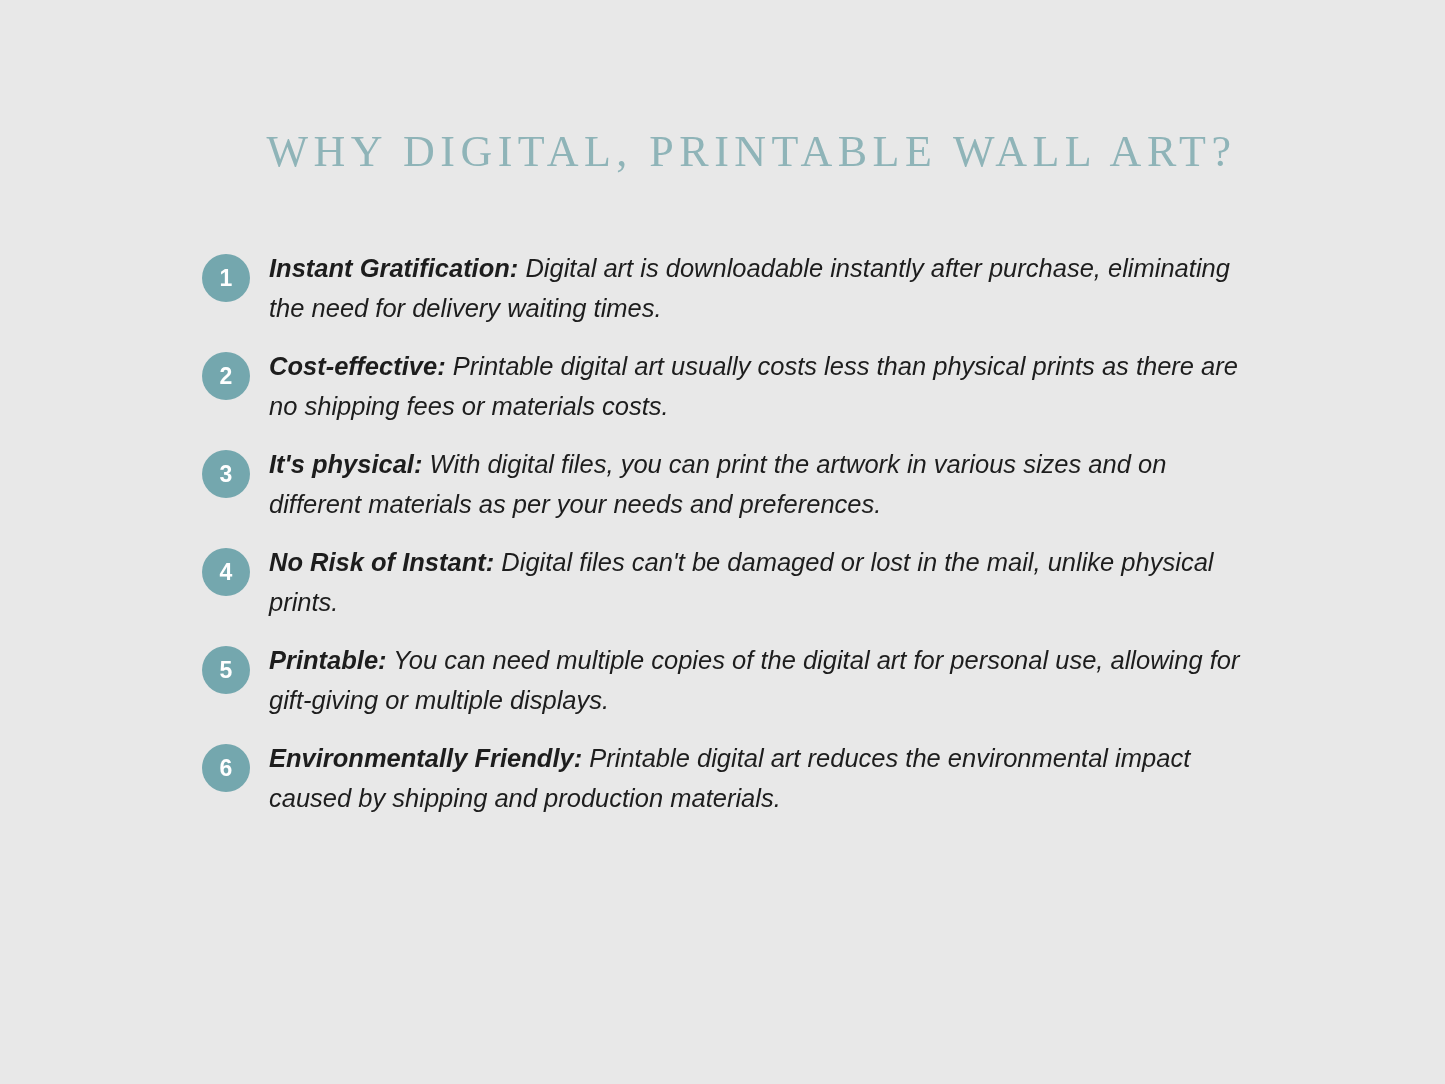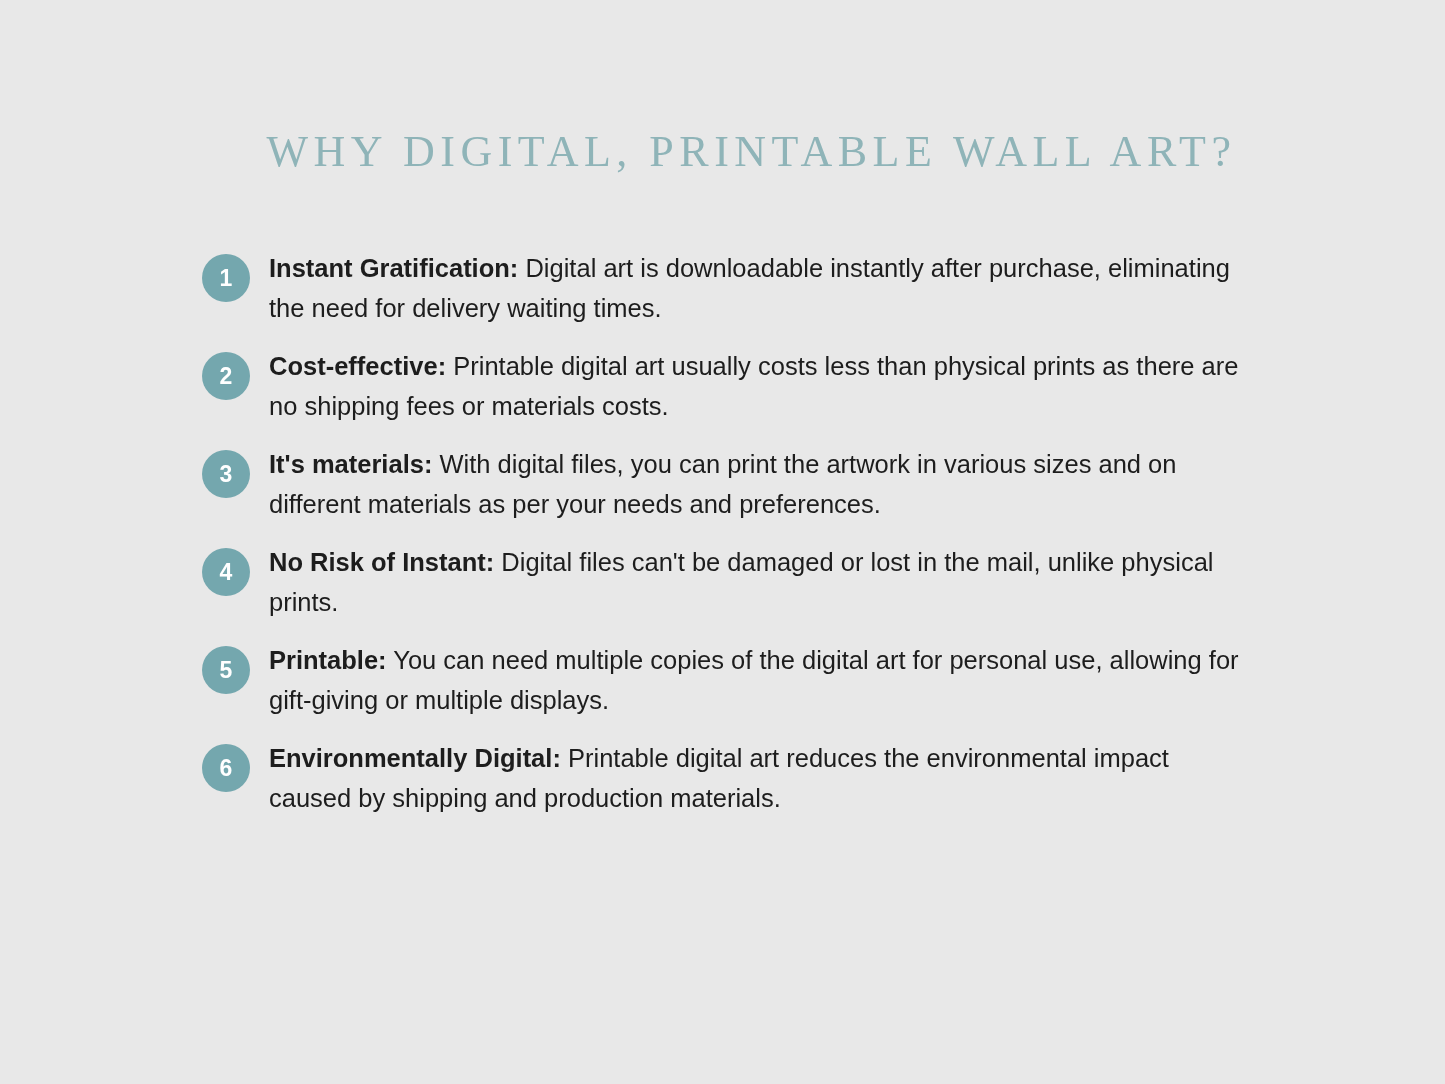--- a/index.html
+++ b/index.html
@@ -60,20 +60,21 @@
     margin-right: 19px;
     margin-top: 6px;
     font-family: "Liberation Sans", sans-serif;
   }
   .text {
     font-size: 25.5px;
     line-height: 40px;
     color: #1d1d1d;
     font-family: "Liberation Sans", sans-serif;
     max-width: 985px;
+    font-style: italic;
   }
   .text .lead {
     font-weight: bold;
   }
 </style>
 </head>
 <body>
 
 <div class="page">
 
@@ -91,39 +92,39 @@
     <div class="item">
       <div class="badge">2</div>
       <div class="text">
         <span class="lead">Cost-effective:</span><span> Printable digital art usually costs less than physical prints as there are no shipping fees or materials costs.</span>
       </div>
     </div>
 
     <div class="item">
       <div class="badge">3</div>
       <div class="text">
-        <span class="lead">It's materials:</span><span> With digital files, you can print the artwork in various sizes and on different materials as per your needs and preferences.</span>
+        <span class="lead">It's physical:</span><span> With digital files, you can print the artwork in various sizes and on different materials as per your needs and preferences.</span>
       </div>
     </div>
 
     <div class="item">
       <div class="badge">4</div>
       <div class="text">
         <span class="lead">No Risk of Instant:</span><span> Digital files can't be damaged or lost in the mail, unlike physical prints.</span>
       </div>
     </div>
 
     <div class="item">
       <div class="badge">5</div>
       <div class="text">
         <span class="lead">Printable:</span><span> You can need multiple copies of the digital art for personal use, allowing for gift-giving or multiple displays.</span>
       </div>
     </div>
 
     <div class="item">
       <div class="badge">6</div>
       <div class="text">
-        <span class="lead">Environmentally Digital:</span><span> Printable digital art reduces the environmental impact caused by shipping and production materials.</span>
+        <span class="lead">Environmentally Friendly:</span><span> Printable digital art reduces the environmental impact caused by shipping and production materials.</span>
       </div>
     </div>
 
   </div>
 </div>
 
 </body></html>

